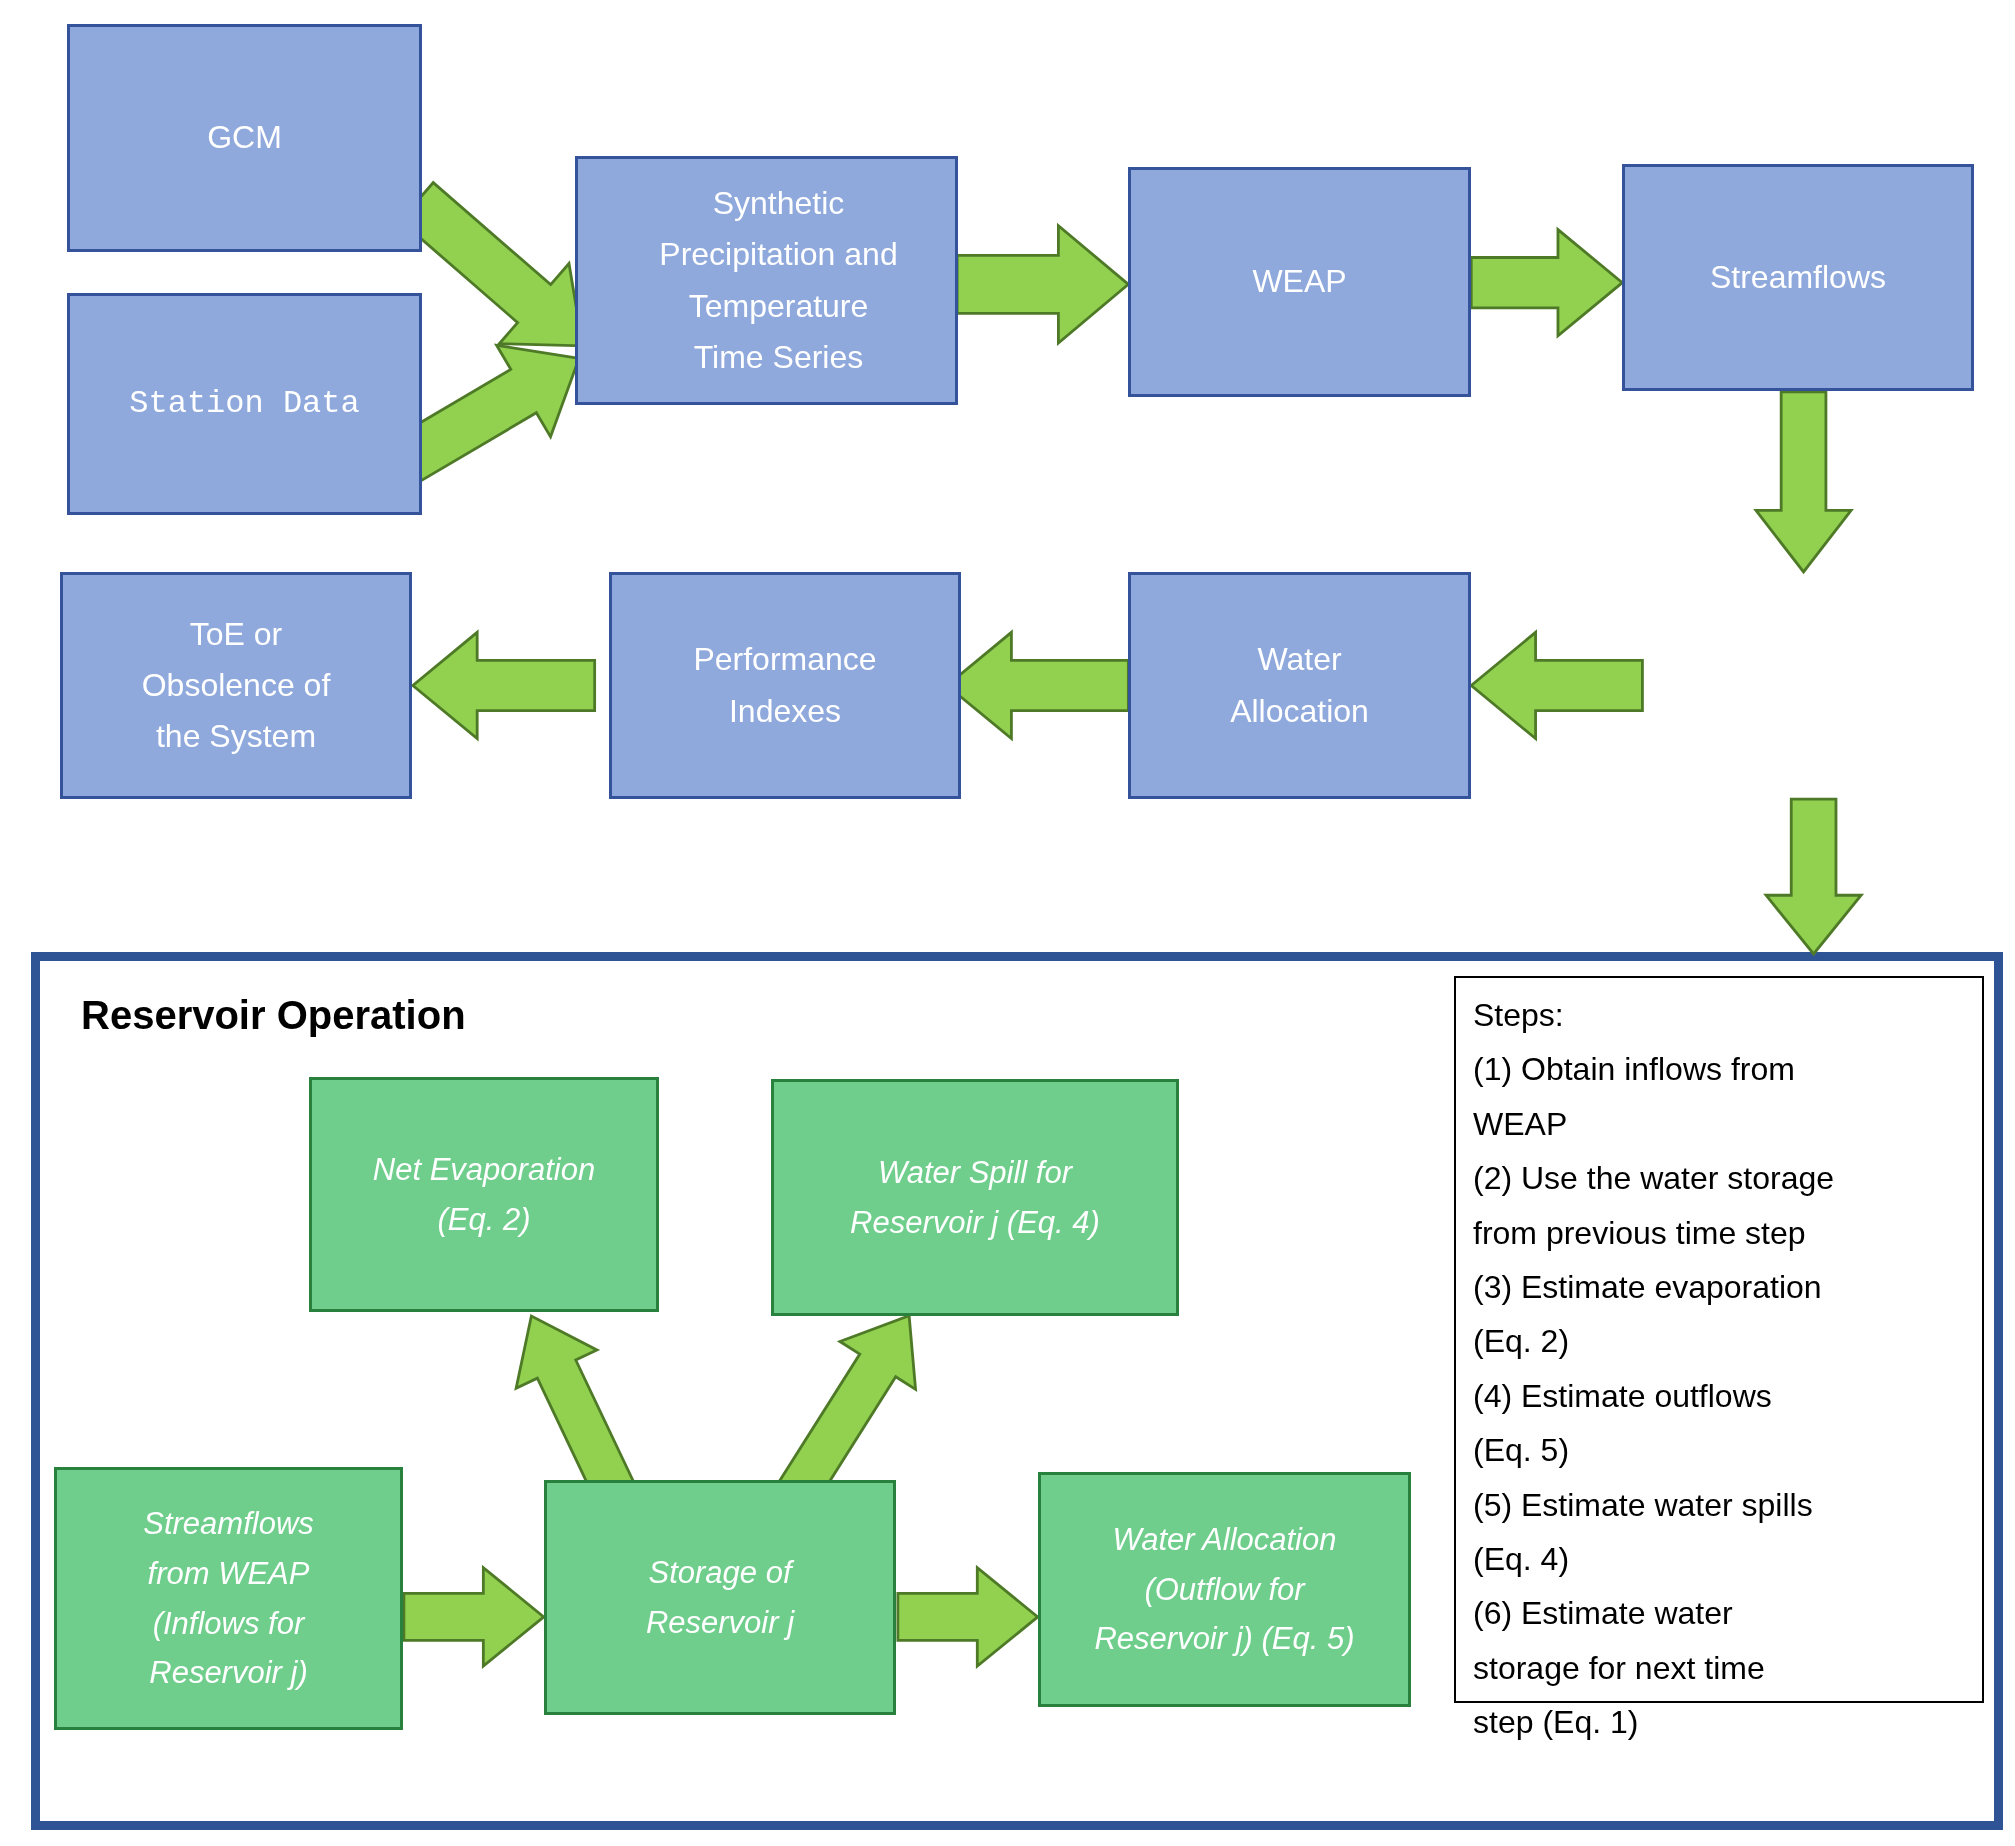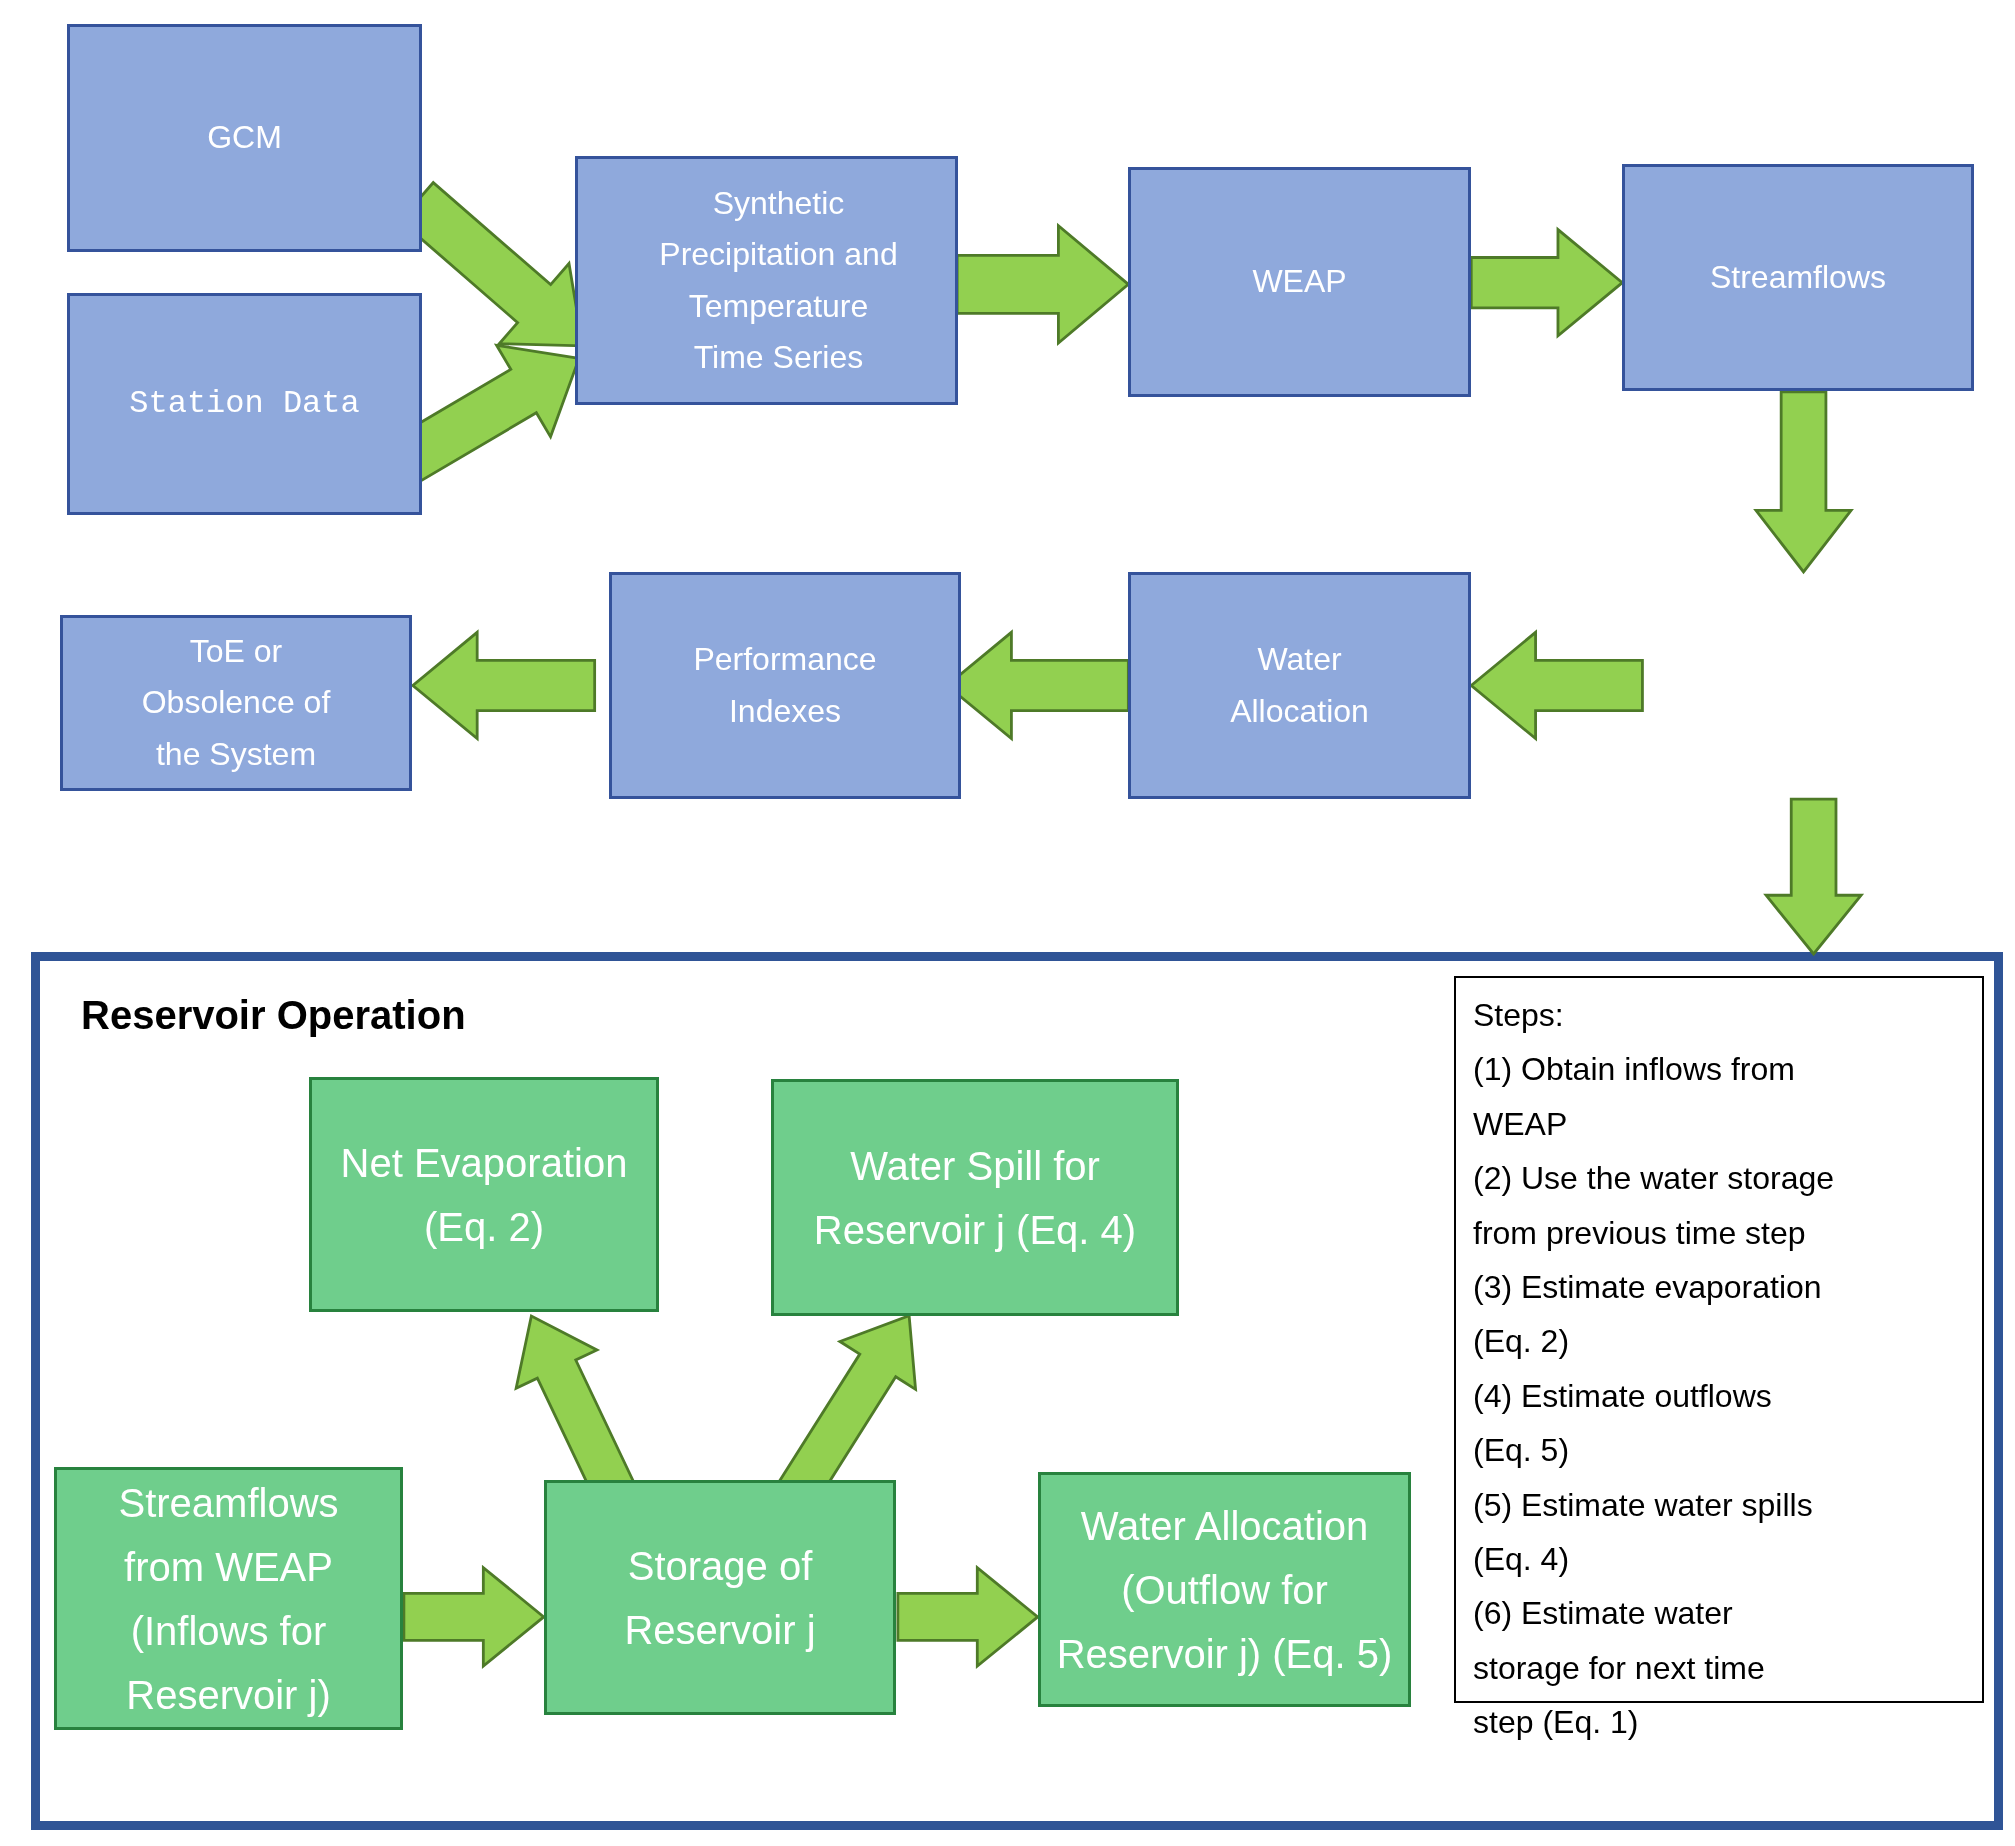--- a/index.html
+++ b/index.html
@@ -25,21 +25,21 @@
   .greenbox{
     background:#6FCE8C;
     border:3.4px solid #28823E;
     color:#ffffff;
   }
   .lbl{
     white-space:pre-line;
     line-height:1.6;
   }
   .blue-lbl{font-size:32px;}
-  .green-lbl{font-size:40px;}
+  .green-lbl{font-size:31px;font-style:italic;}
   .arrows{position:absolute;left:0;top:0;z-index:1;}
   .arrow{
     fill:#92D050;
     stroke:#4E7A28;
     stroke-width:5;
     stroke-linejoin:miter;
   }
   .panel{
     position:absolute;
     left:31px;top:952px;width:1972px;height:878px;
@@ -148,21 +148,21 @@
   <div class="node bluebox" style="left:1128px;top:572px;width:343px;height:227px;">
     <span class="lbl blue-lbl">Water
 Allocation</span>
   </div>
 
   <div class="node bluebox" style="left:595px;top:572px;width:352px;height:227px;margin-left:14px;">
     <span class="lbl blue-lbl">Performance
 Indexes</span>
   </div>
 
-  <div class="node bluebox" style="left:60px;top:572px;width:352px;height:176px;margin-top:43px;">
+  <div class="node bluebox" style="left:60px;top:572px;width:352px;height:227px;">
     <span class="lbl blue-lbl">ToE or
 Obsolence of
 the System</span>
   </div>
 
   <div class="panel-title">Reservoir Operation</div>
 
   <div class="node greenbox" style="left:309px;top:1077px;width:350px;height:235px;">
     <span class="lbl green-lbl">Net Evaporation
 (Eq. 2)</span>

